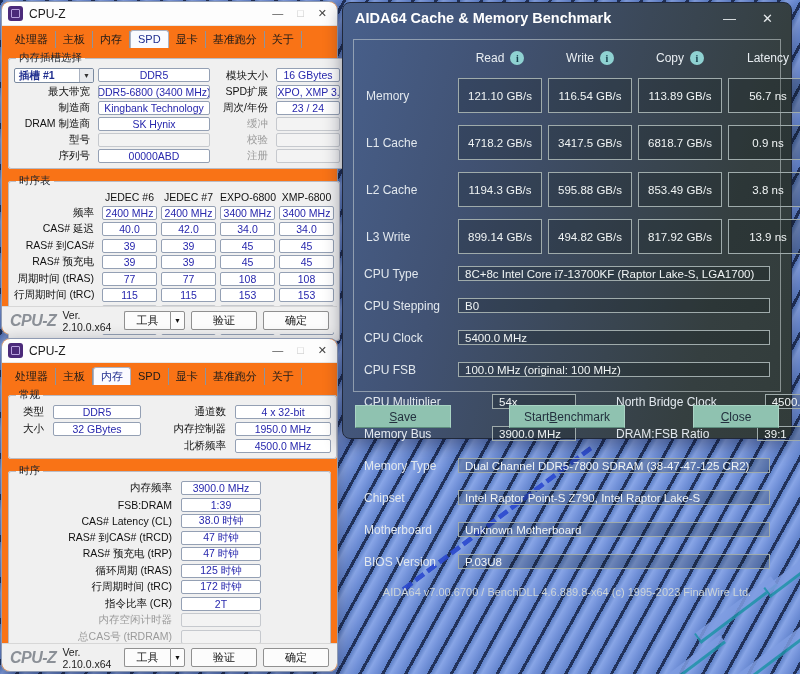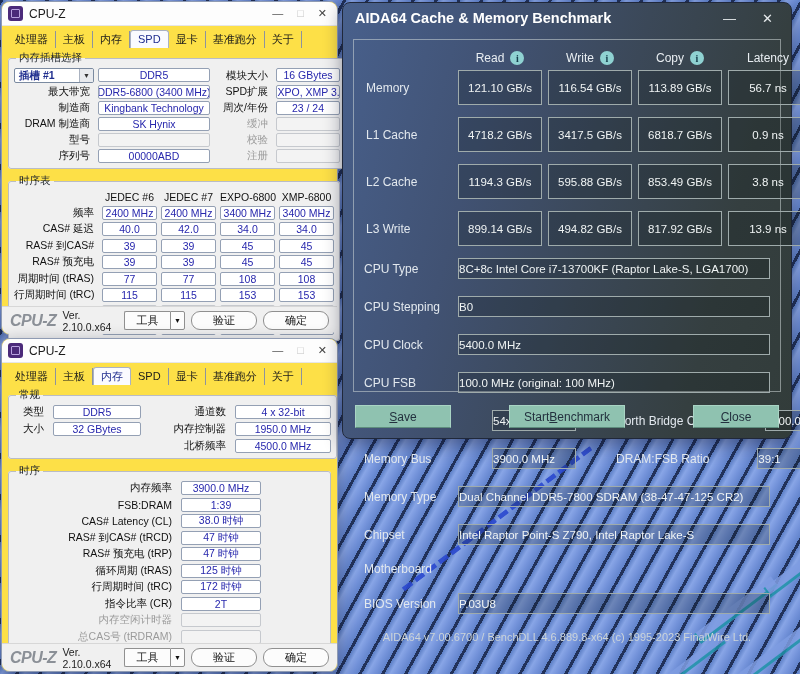--- a/index.html
+++ b/index.html
@@ -19,21 +19,21 @@
     transform:rotate(-37deg); opacity:.85; }
   .s1 { left:688px; top:604px; width:96px; height:12px; }
   .s2 { left:722px; top:646px; width:110px; height:12px; }
   .s3 { left:758px; top:560px; width:90px; height:12px; }
   .s4 { left:660px; top:655px; width:70px; height:10px; }
 
   
   .win { position:absolute; border-radius:8px; box-shadow:0 6px 18px rgba(10,16,40,.45); }
 
   
-  .cpuz { width:337px; height:334px; background:#fde047; border:1px solid #8f9bb3; }
+  .cpuz { width:337px; height:334px; background:#f97316; border:1px solid #8f9bb3; }
   .cpuz-top { left:1px; top:1px; }
   .cpuz-bot { left:1px; top:338px; }
   .cz-titlebar { height:24px; background:#fdfdfd; border-radius:8px 8px 0 0; display:flex; align-items:center;
     padding:0 6px; border-bottom:1px solid #e6e6e6; }
   .cz-appicon { width:15px; height:15px; border-radius:3px; background:#4b2a7a; margin-right:6px; position:relative; flex:0 0 auto; }
   .cz-appicon::after { content:""; position:absolute; inset:3px; border:1px solid #b9a3e0; border-radius:1px; }
   .cz-title { font-size:12px; color:#1b1b1b; flex:1; }
   .cz-caps { display:flex; align-items:center; gap:14px; padding-right:4px; }
   .cz-caps span { font-size:11px; line-height:11px; }
   .cz-min { color:#555; } .cz-max { color:#c4c4c4; } .cz-close { color:#444; font-size:13px; }
@@ -65,51 +65,51 @@
   .mem-tim { display:grid; grid-template-columns:150px 80px; column-gap:5px; row-gap:2.5px; justify-content:start; padding-left:12px; }
 
   .cz-footer { position:absolute; left:0; right:0; bottom:0; height:28px; border-top:1px solid #d7d7d7;
     display:flex; align-items:center; padding:0 8px; background:#f0f0f0; border-radius:0 0 8px 8px; }
   .cz-logo { font-size:16px; font-weight:bold; font-style:italic; color:#8b9097; letter-spacing:-.5px; margin-right:6px; }
   .cz-ver { font-size:10.5px; color:#222; flex:1; }
   .cz-btn { height:19px; border:1px solid #909090; background:#fcfcfc; font-size:11px; color:#111;
     display:flex; align-items:center; justify-content:center; }
   .btn-tools { width:46px; border-right:none; border-radius:2px 0 0 2px; }
   .btn-drop { width:15px; font-size:7px; border-radius:0 2px 2px 0; }
-  .btn-validate,.btn-ok { width:66px; margin-left:6px; border-radius:9px; }
+  .btn-validate,.btn-ok { width:66px; margin-left:6px; border-radius:2px; }
 
   
   .aida { left:342px; top:2px; width:450px; height:437px; color:#eef2f4;
     background:linear-gradient(105deg, #48608c 0%, #415273 30%, #3b4858 55%, #353f40 80%, #323c3a 100%);
     border:1px solid #20283a; }
   .ai-titlebar { height:30px; display:flex; align-items:center; padding:0 12px; }
   .ai-title { font-size:14.5px; font-weight:bold; color:#fff; flex:1; }
   .ai-caps { display:flex; gap:26px; align-items:center; padding-right:6px; }
   .ai-caps span { color:#e8ecee; font-size:13px; line-height:13px; }
 
   .ai-panel { position:absolute; left:10px; right:10px; top:36px; bottom:46px;
     border:1px solid rgba(205,215,215,.55); padding:8px 10px 4px; }
 
   .bench-grid { display:grid; grid-template-columns:88px 84px 84px 84px 80px; column-gap:6px; align-items:center; }
-  .bench-head { height:20px; margin-bottom:2px; }
+  .bench-head { height:20px; margin-bottom:10px; }
   .bh-cell { display:flex; align-items:center; justify-content:center; gap:6px; font-size:12px; color:#e9eef2; }
   .info-ico { width:14px; height:14px; border-radius:50%; background:#8fd2d2; color:#16404e; font-size:10px; font-weight:bold;
     display:flex; align-items:center; justify-content:center; font-family:"Liberation Serif", serif; }
   .bench-row { margin-bottom:12px; }
   .bench-label { font-size:12px; color:#e2e8ee; padding-left:2px; }
   .abox { height:35px; border:1px solid #9fabab; background:rgba(12,22,25,.22); font-size:11.5px; color:#f0f4f4;
     display:flex; align-items:center; justify-content:center; white-space:nowrap; overflow:hidden; }
 
   .info-sec { margin-top:8px; }
   .info-row { display:grid; grid-template-columns:88px 1fr; column-gap:6px; margin-bottom:17px; align-items:center; }
   .info-row.split { grid-template-columns:88px 84px 1fr 84px;gap:40px; }
   .info-row.gap { margin-top:14px; }
   .info-label { font-size:12px; color:#e2e8ee; white-space:nowrap; }
-  .ibox { height:21px; border:1px solid #9fabab; background:rgba(12,22,25,.22); font-size:11.5px; color:#f0f4f4;
-    display:flex; align-items:center; white-space:nowrap; overflow:hidden; }
+  .ibox { height:15px; border:1px solid #9fabab; background:rgba(12,22,25,.22); font-size:11.5px; color:#f0f4f4;
+    display:flex; align-items:center; padding-left:6px; white-space:nowrap; overflow:hidden; }
   .extra-label { font-size:12px; color:#e2e8ee; text-align:right; padding-right:8px; white-space:nowrap; }
 
   .ai-footer { margin-top:9px; text-align:center; font-size:11px; color:#ccd4d8; white-space:nowrap; }
 
   .ai-buttons { position:absolute; left:12px; right:12px; bottom:10px; height:23px; display:flex; align-items:center; }
   .ai-btn { height:23px; background:#8fc2b0; border:1px solid #a9d4c4; border-bottom-color:#5e8d7d;
     color:#23313e; font-size:12px; display:flex; align-items:center; justify-content:center; }
   .ai-btn u { text-decoration:underline; }
   .btn-save { width:96px; }
   .btn-start { width:116px; position:absolute; left:50%; transform:translateX(-50%); }
@@ -402,20 +402,21 @@
         <div class="info-row">
           <span class="info-label">Memory Type</span>
           <span class="ibox">Dual Channel DDR5-7800 SDRAM  (38-47-47-125 CR2)</span>
         </div>
         <div class="info-row">
           <span class="info-label">Chipset</span>
           <span class="ibox">Intel Raptor Point-S Z790, Intel Raptor Lake-S</span>
         </div>
         <div class="info-row">
           <span class="info-label">Motherboard</span>
+          <span class="ibox">Unknown Motherboard</span>
         </div>
         <div class="info-row">
           <span class="info-label">BIOS Version</span>
           <span class="ibox">P.03U8</span>
         </div>
       </div>
     <div class="ai-footer">AIDA64 v7.00.6700 / BenchDLL 4.6.889.8-x64  (c) 1995-2023 FinalWire Ltd.</div>
   </div>
   <div class="ai-buttons">
     <button class="ai-btn btn-save" id="ai-save"><u>S</u>ave</button>

